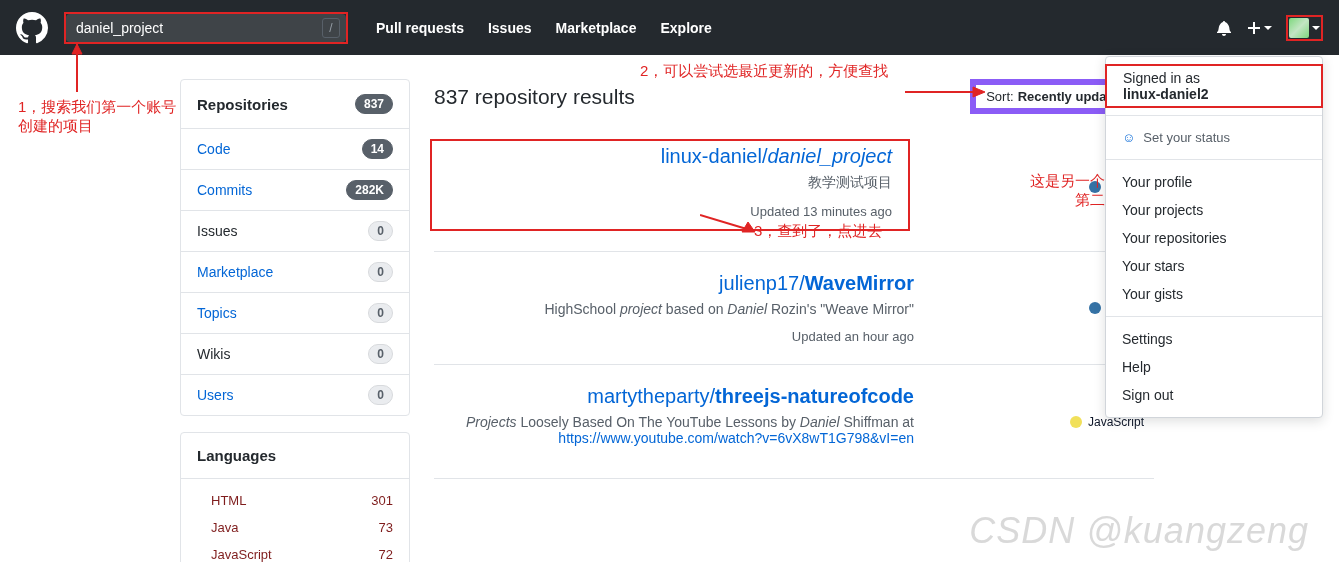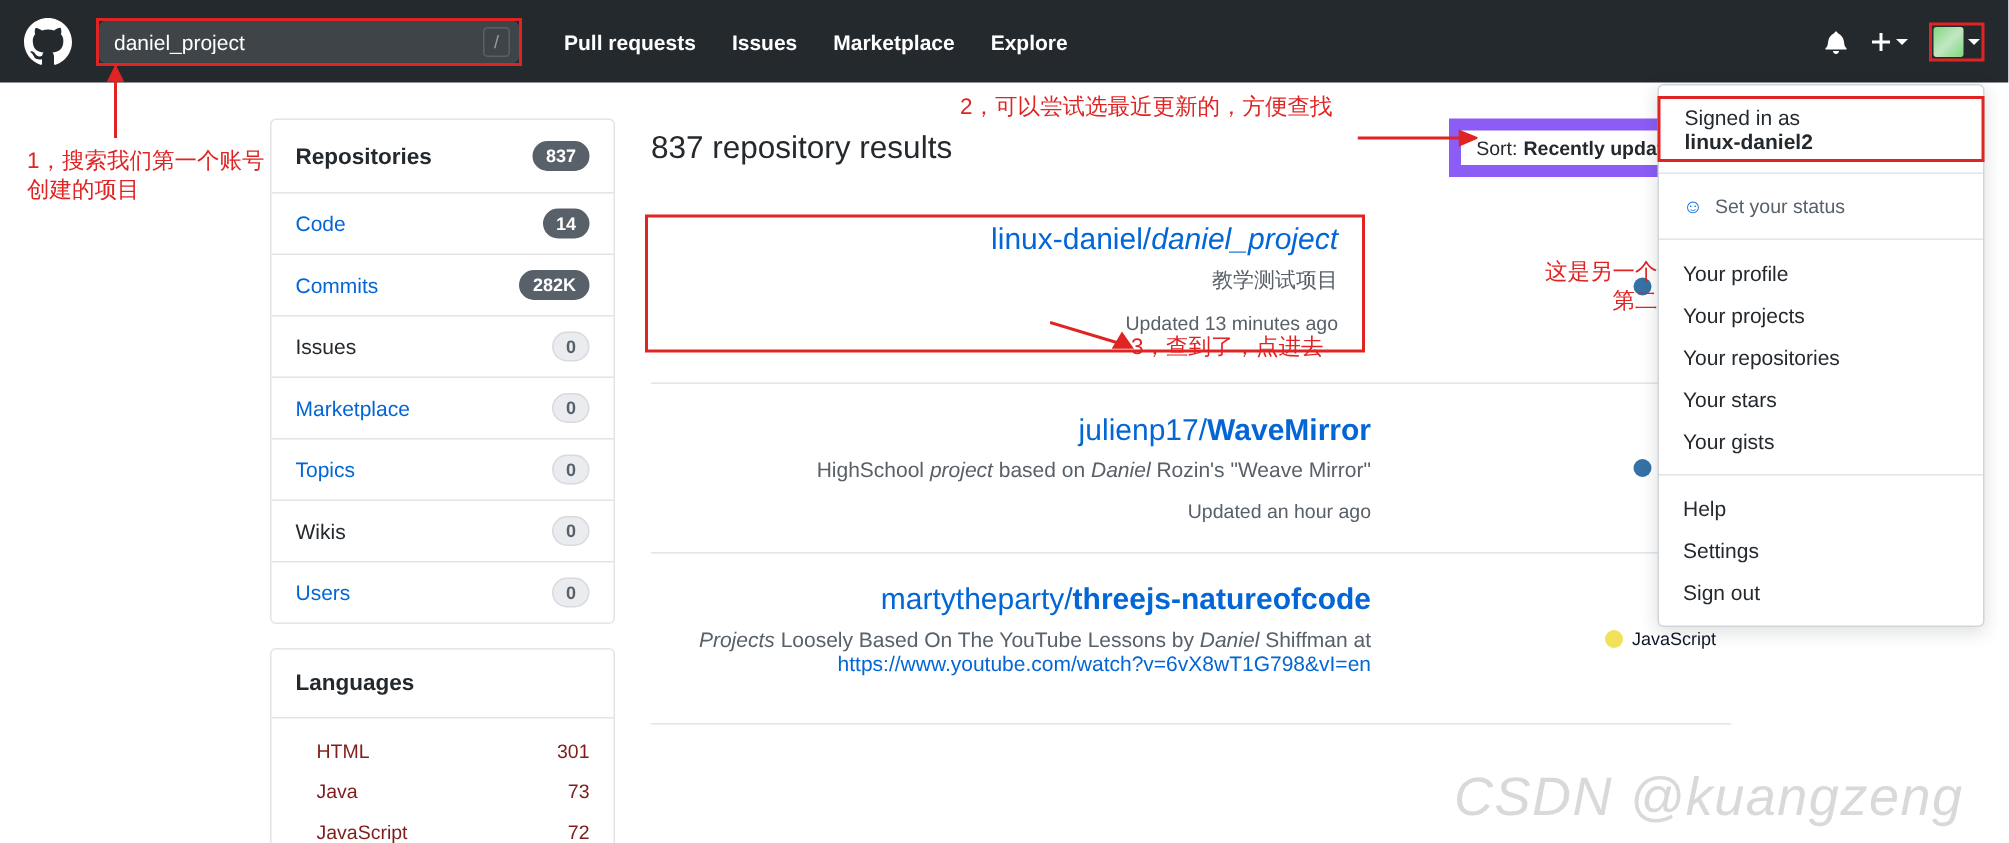--- a/index.html
+++ b/index.html
@@ -32,21 +32,21 @@
   .side-item.link { color: #0366d6; }
   .counter { background: #eaecef; border-radius: 20px; padding: 2px 8px; font-size: 12px; font-weight: 600; color: #586069; border:1px solid #d8dadd; }
   .counter.dark { background: #586069; color: #fff; border-color:#586069;}
   .lang-list { padding: 8px 0; }
   .lang-item { display: flex; justify-content: space-between; padding: 6px 16px 6px 30px; font-size: 13px; color: #7f1d1d; }
   
   
   .results { flex: 1; max-width: 720px;}
   .results-head { display: flex; align-items: center; justify-content: space-between; margin-bottom: 9px; }
   .results-title { font-size: 21px; font-weight: 400; }
-  .sort-btn { border: 8px solid #8b5cf6; padding: 4px 10px; font-size: 13px; background: #fff; display: flex; align-items: center; gap: 4px; }
+  .sort-btn { border: 6px solid #8b5cf6; padding: 4px 10px; font-size: 13px; background: #fff; display: flex; align-items: center; gap: 4px; }
   .sort-btn .caret2 { width:0;height:0;border-left:4px solid transparent;border-right:4px solid transparent;border-top:4px solid #24292e; }
   
   .repo { padding: 20px 0; border-bottom: 1px solid #e1e4e8; display:flex; }
   .repo-main { flex:1; max-width: 480px; text-align: right;}
   .repo.boxed .repo-main { border: 2px solid #e02424; padding: 4px 16px 10px 4px; margin-left:-4px; margin-top:-4px;}
   .repo-title { font-size: 20px; color: #0366d6; margin-bottom: 6px; font-weight: 400;}
   .repo-title .em { font-style: italic; }
   .repo-title .bold { font-weight:700;}
   .repo-desc { color: #586069; font-size: 14px; margin-bottom: 12px; }
   .repo-desc .em { font-style: italic; }
@@ -217,22 +217,22 @@
     </div>
   </div>
   <div class="dd-section" id="dd-list-1">
       <div class="dd-item">Your profile</div>
       <div class="dd-item">Your projects</div>
       <div class="dd-item">Your repositories</div>
       <div class="dd-item">Your stars</div>
       <div class="dd-item">Your gists</div>
     </div>
   <div class="dd-section" id="dd-list-2">
+      <div class="dd-item">Settings</div>
       <div class="dd-item">Help</div>
-      <div class="dd-item">Settings</div>
       <div class="dd-item">Sign out</div>
     </div>
 </div>
 
 <div class="ann" style="left:18px; top:98px; width:160px;">1，搜索我们第一个账号创建的项目</div>
 <div class="ann" style="left:640px; top:62px;">2，可以尝试选最近更新的，方便查找</div>
 <div class="ann" style="left:754px; top:222px;">3，查到了，点进去</div>
 <div class="ann" style="left:1025px; top:172px; width:140px; text-align:right;">这是另一个账号代表第二个开发者</div>
 
 <svg class="arrow-red" style="left:62px; top:44px;" width="30" height="60">

